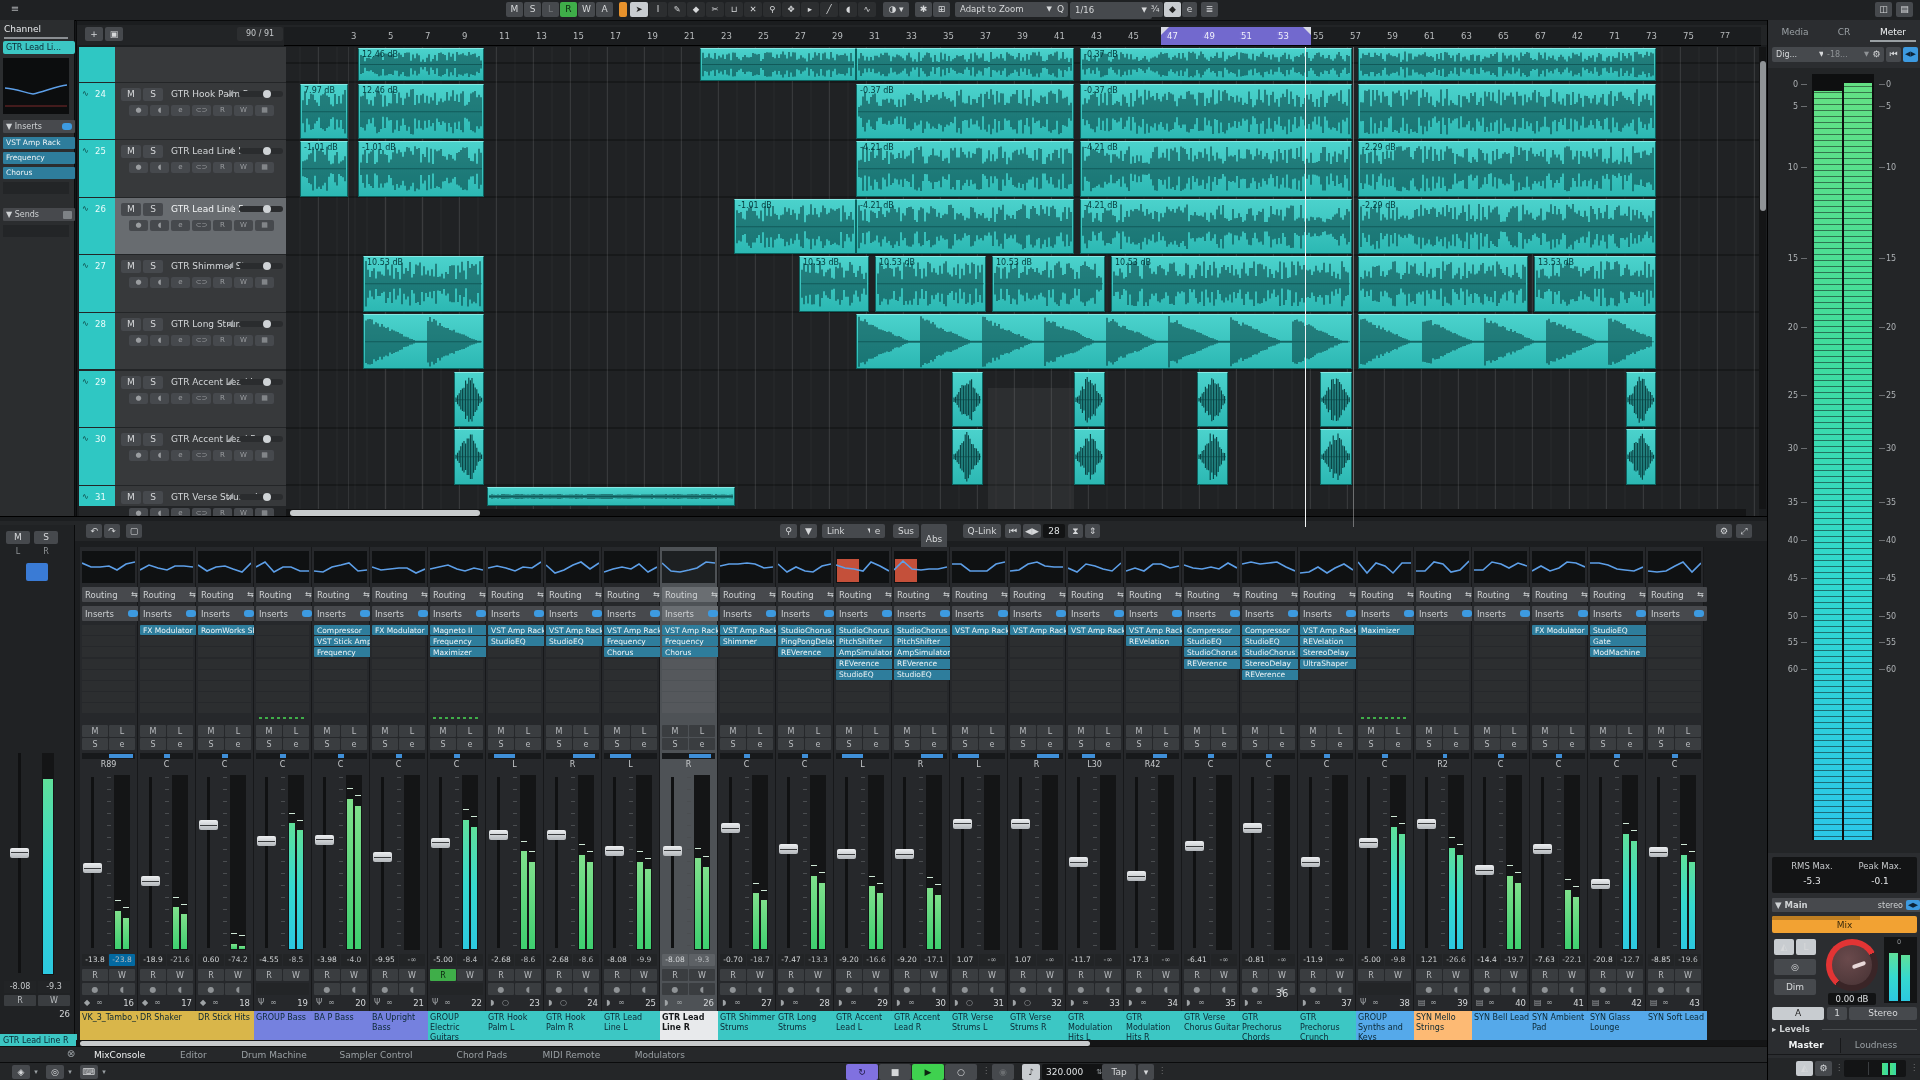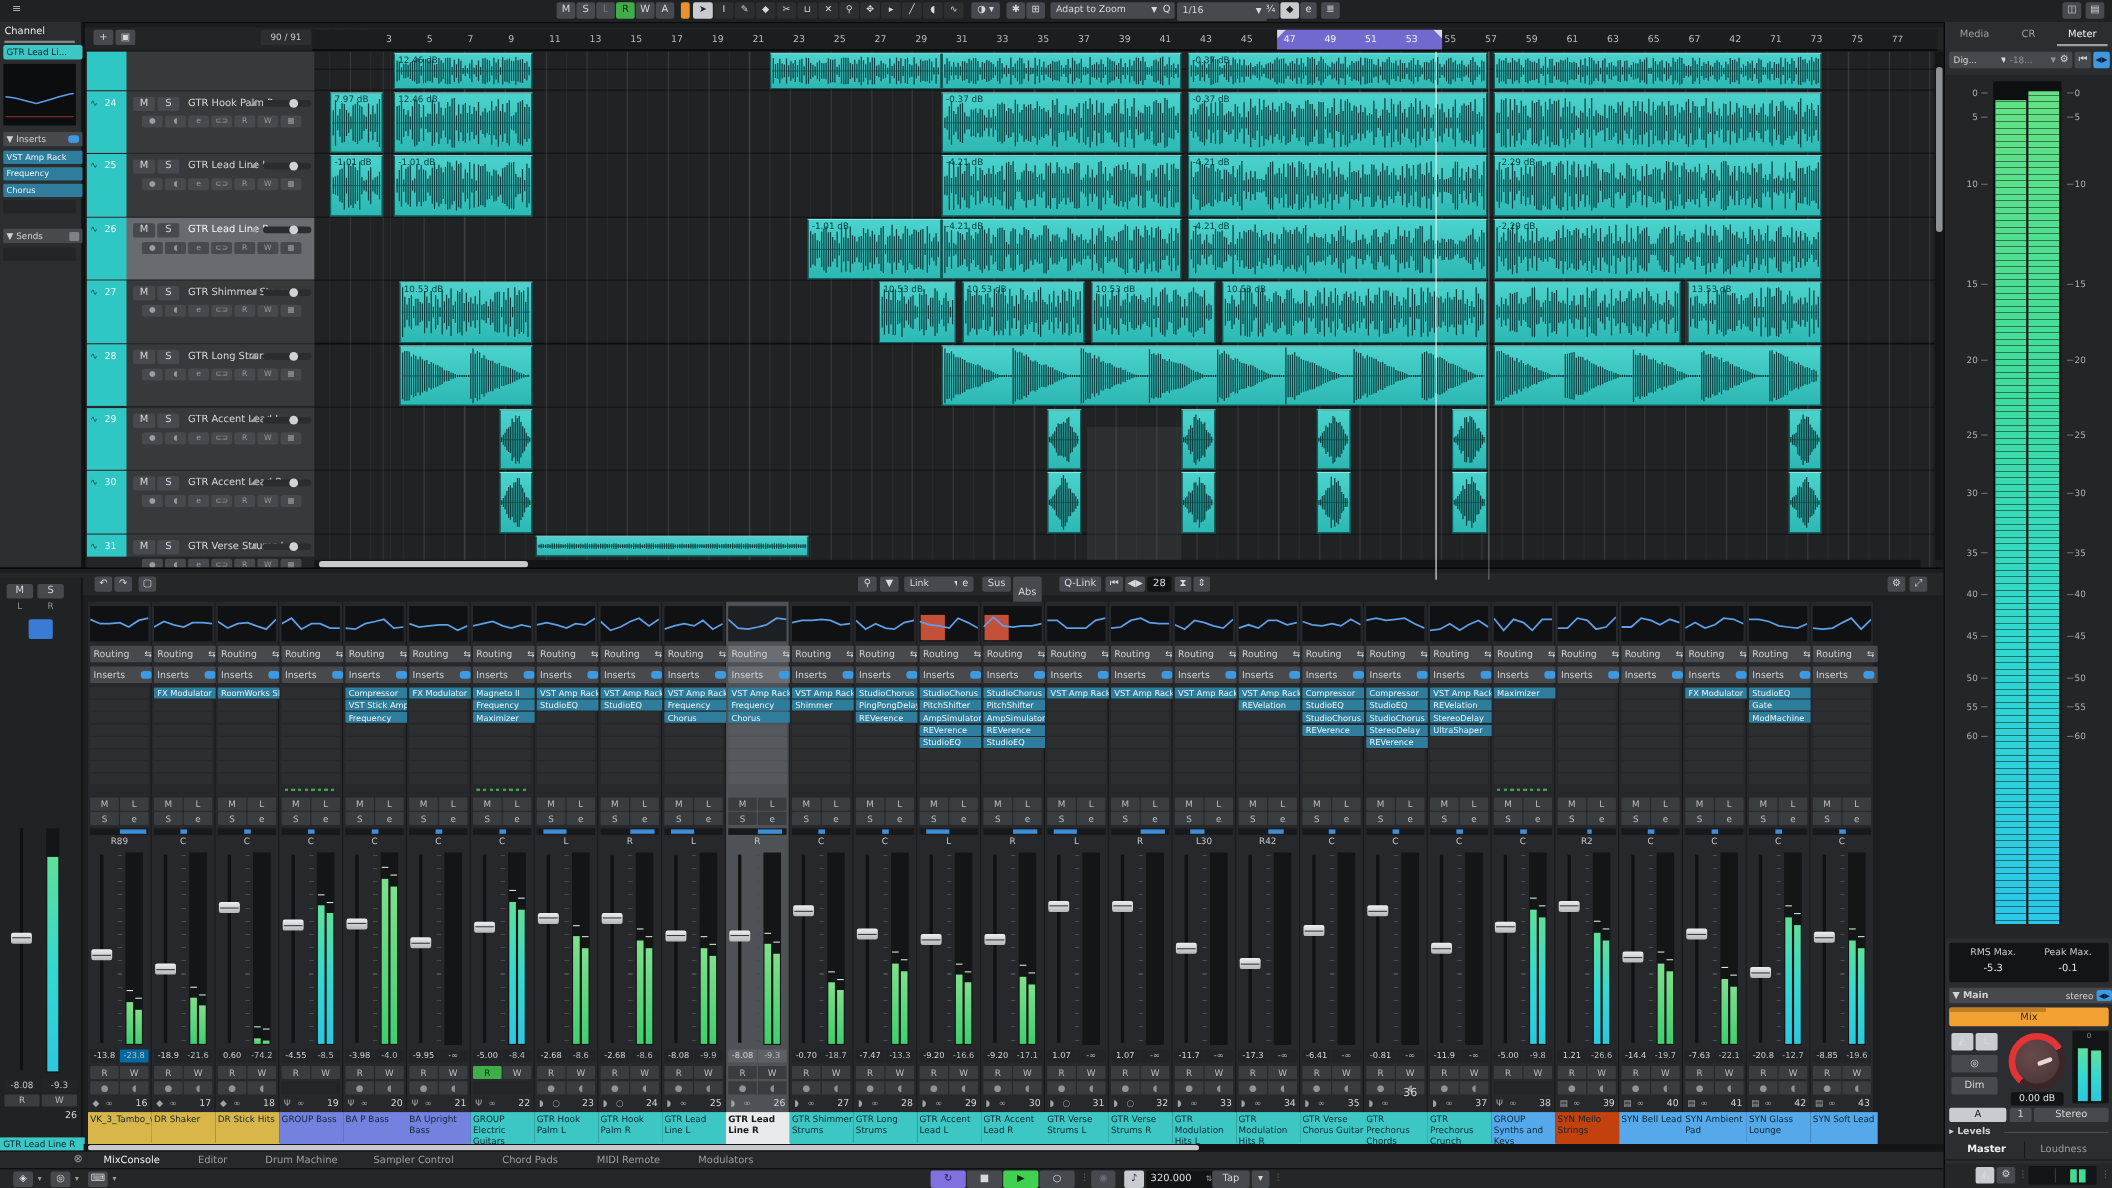--- a/index.html
+++ b/index.html
@@ -1680,21 +1680,21 @@
         </div>
         <div style="position: absolute; left: 2px; top: 407px; width: 26px; height: 12px; background: rgb(34, 36, 38); font-size: 7.5px; color: rgb(212, 215, 217); text-align: center; line-height: 12px; border-radius: 1px;">1.21</div>
         <div style="position: absolute; left: 29px; top: 407px; width: 26px; height: 12px; background: rgb(34, 36, 38); font-size: 7.5px; color: rgb(185, 188, 191); text-align: center; line-height: 12px; border-radius: 1px;">-26.6</div>
         <div class="cell" style="position: absolute; left: 2px; top: 422px; width: 26px; height: 12px;">R</div>
         <div class="cell" style="position: absolute; left: 29px; top: 422px; width: 26px; height: 12px;">W</div>
         <div class="cell" style="position: absolute; left: 2px; top: 436px; width: 26px; height: 12px; color: rgb(143, 147, 150);">●</div>
         <div class="cell" style="position: absolute; left: 29px; top: 436px; width: 26px; height: 12px; color: rgb(143, 147, 150);">◖</div>
         <div style="position: absolute; left: 4px; top: 451px; width: 10px; height: 11px; font-size: 8px; color: rgb(159, 163, 166);">▤</div>
         <div style="position: absolute; left: 16px; top: 451px; width: 12px; height: 11px; font-size: 8px; color: rgb(159, 163, 166);">∞</div>
         <div style="position: absolute; left: 30px; top: 451px; width: 24px; height: 11px; font-size: 8.5px; color: rgb(212, 215, 217); text-align: right;">39</div>
-        <div class="namelab" style="position: absolute; left: 0px; top: 464px; width: 57px; height: 28px; background: #c2410c;">SYN Mello Strings</div>
+        <div class="namelab" style="position: absolute; left: 0px; top: 464px; width: 57px; height: 28px; background: #fdba74;">SYN Mello Strings</div>
       </div>
       <div style="position: absolute; left: 1472px; top: 30px; width: 57px; height: 492px; background: rgb(38, 40, 43); border-right: 1px solid rgb(23, 24, 26);">
         <div style="position: absolute; left: 2px; top: 4px; width: 53px; height: 32px; background: rgb(15, 17, 18);"><svg width="53" height="32">
             <polyline points="0,19 9,19 18,11 27,13 35,17 44,12 53,15 " fill="none" stroke="#5d9fe8" stroke-width="1.6"></polyline>
           </svg></div>
         <div class="hdrbar" style="position: absolute; left: 2px; top: 40px; width: 53px; height: 15px;">
           <div>Routing</div>
           <div style="font-size: 8px;">⇆</div>
         </div>
         <div class="hdrbar" style="position: absolute; left: 2px; top: 59px; width: 53px; height: 15px;">

